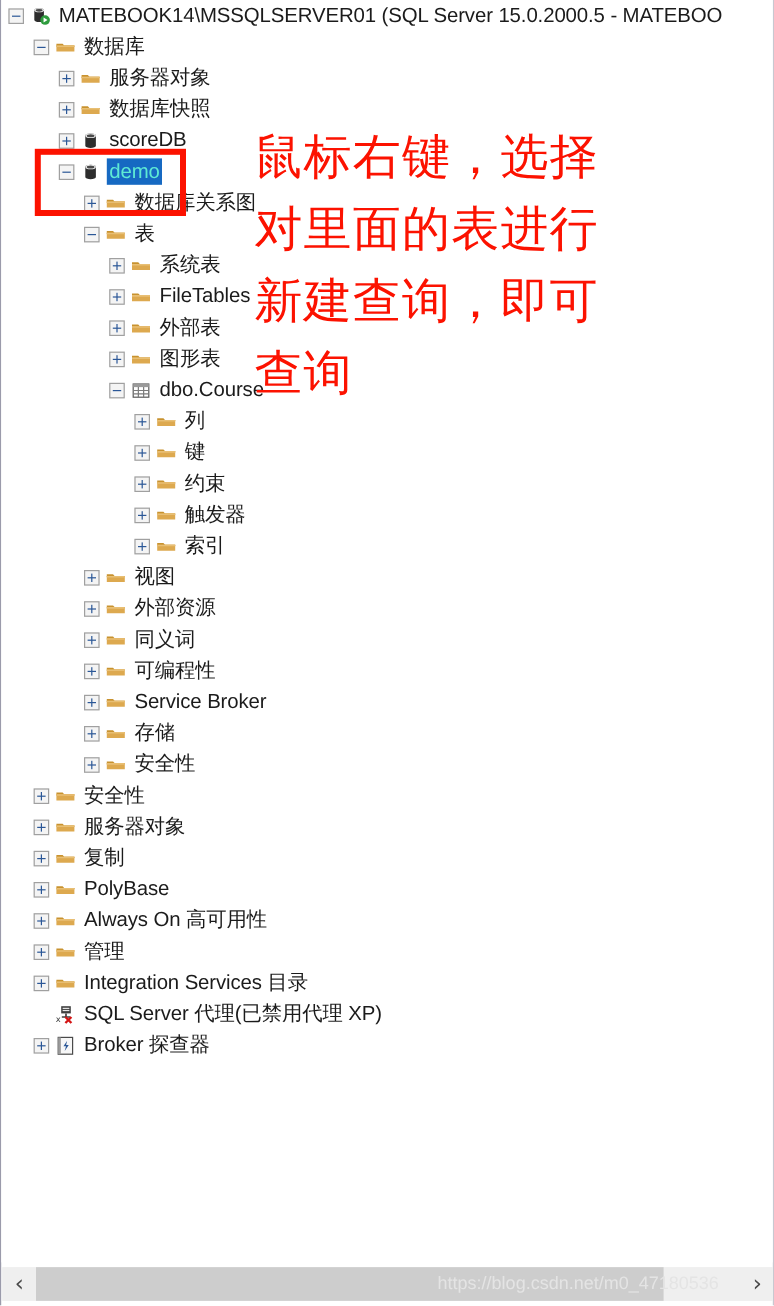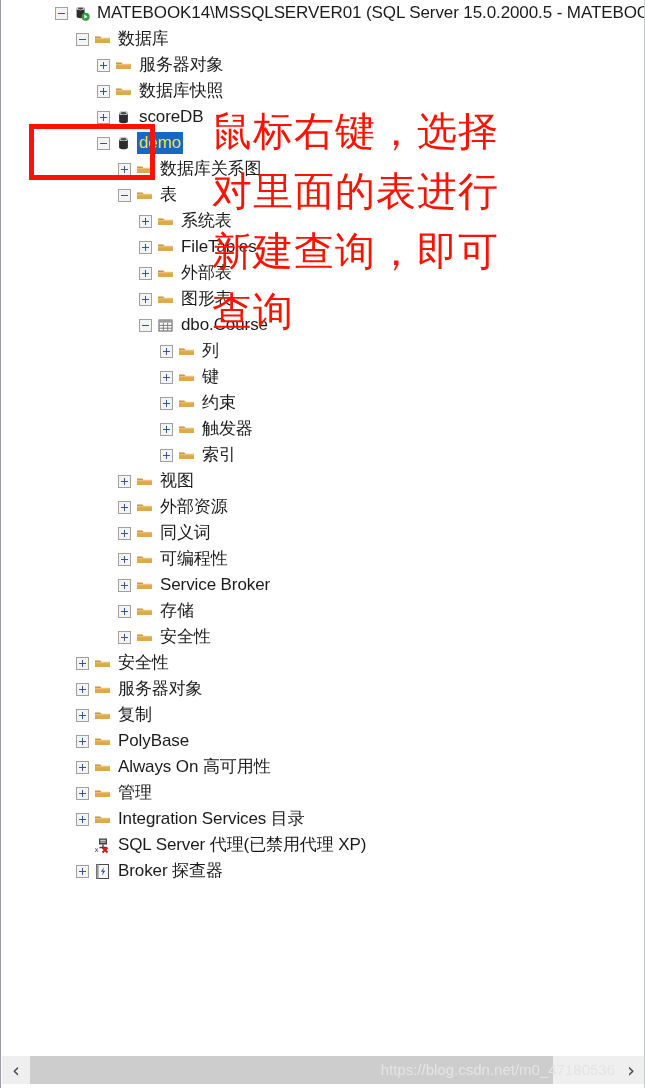--- a/index.html
+++ b/index.html
@@ -31,21 +31,20 @@
     overflow: hidden;
     background: #ffffff;
   }
   .row {
     position: relative;
     height: 26px;
     line-height: 26px;
     white-space: nowrap;
     display: flex;
     align-items: center;
-    margin-left: 48px;
   }
   .indent { display: inline-block; height: 1px; flex: 0 0 auto; }
 
   
   .exp {
     position: relative;
     width: 13px;
     height: 13px;
     flex: 0 0 auto;
     border: 1px solid #a0a0a0;
@@ -90,21 +89,21 @@
   .label {
     font-size: 17px;
     color: #1b1b1b;
     font-family: "Liberation Sans", "DejaVu Sans", sans-serif;
     letter-spacing: -0.1px;
     padding: 0 2px;
     line-height: 22px;
   }
   .row.selected .label {
     background: #1669c2;
-    color: #fde047;
+    color: #5eead4;
   }
 
   
   #redbox {
     position: absolute;
     left: 28px;
     top: 124px;
     width: 126px;
     height: 56px;
     border: 5px solid #fc1200;
@@ -158,21 +157,21 @@
   #sb-thumb {
     position: absolute;
     left: 0;
     top: 0;
     width: 523px;
     height: 28px;
     background: #cdcdcd;
   }
   #watermark {
     position: absolute;
-    right: 2px;
+    right: 18px;
     top: 0;
     height: 28px;
     line-height: 28px;
     font-size: 15px;
     color: #e4e4e4;
     font-family: "Liberation Sans", sans-serif;
     white-space: nowrap;
     pointer-events: none;
   }
 </style>

